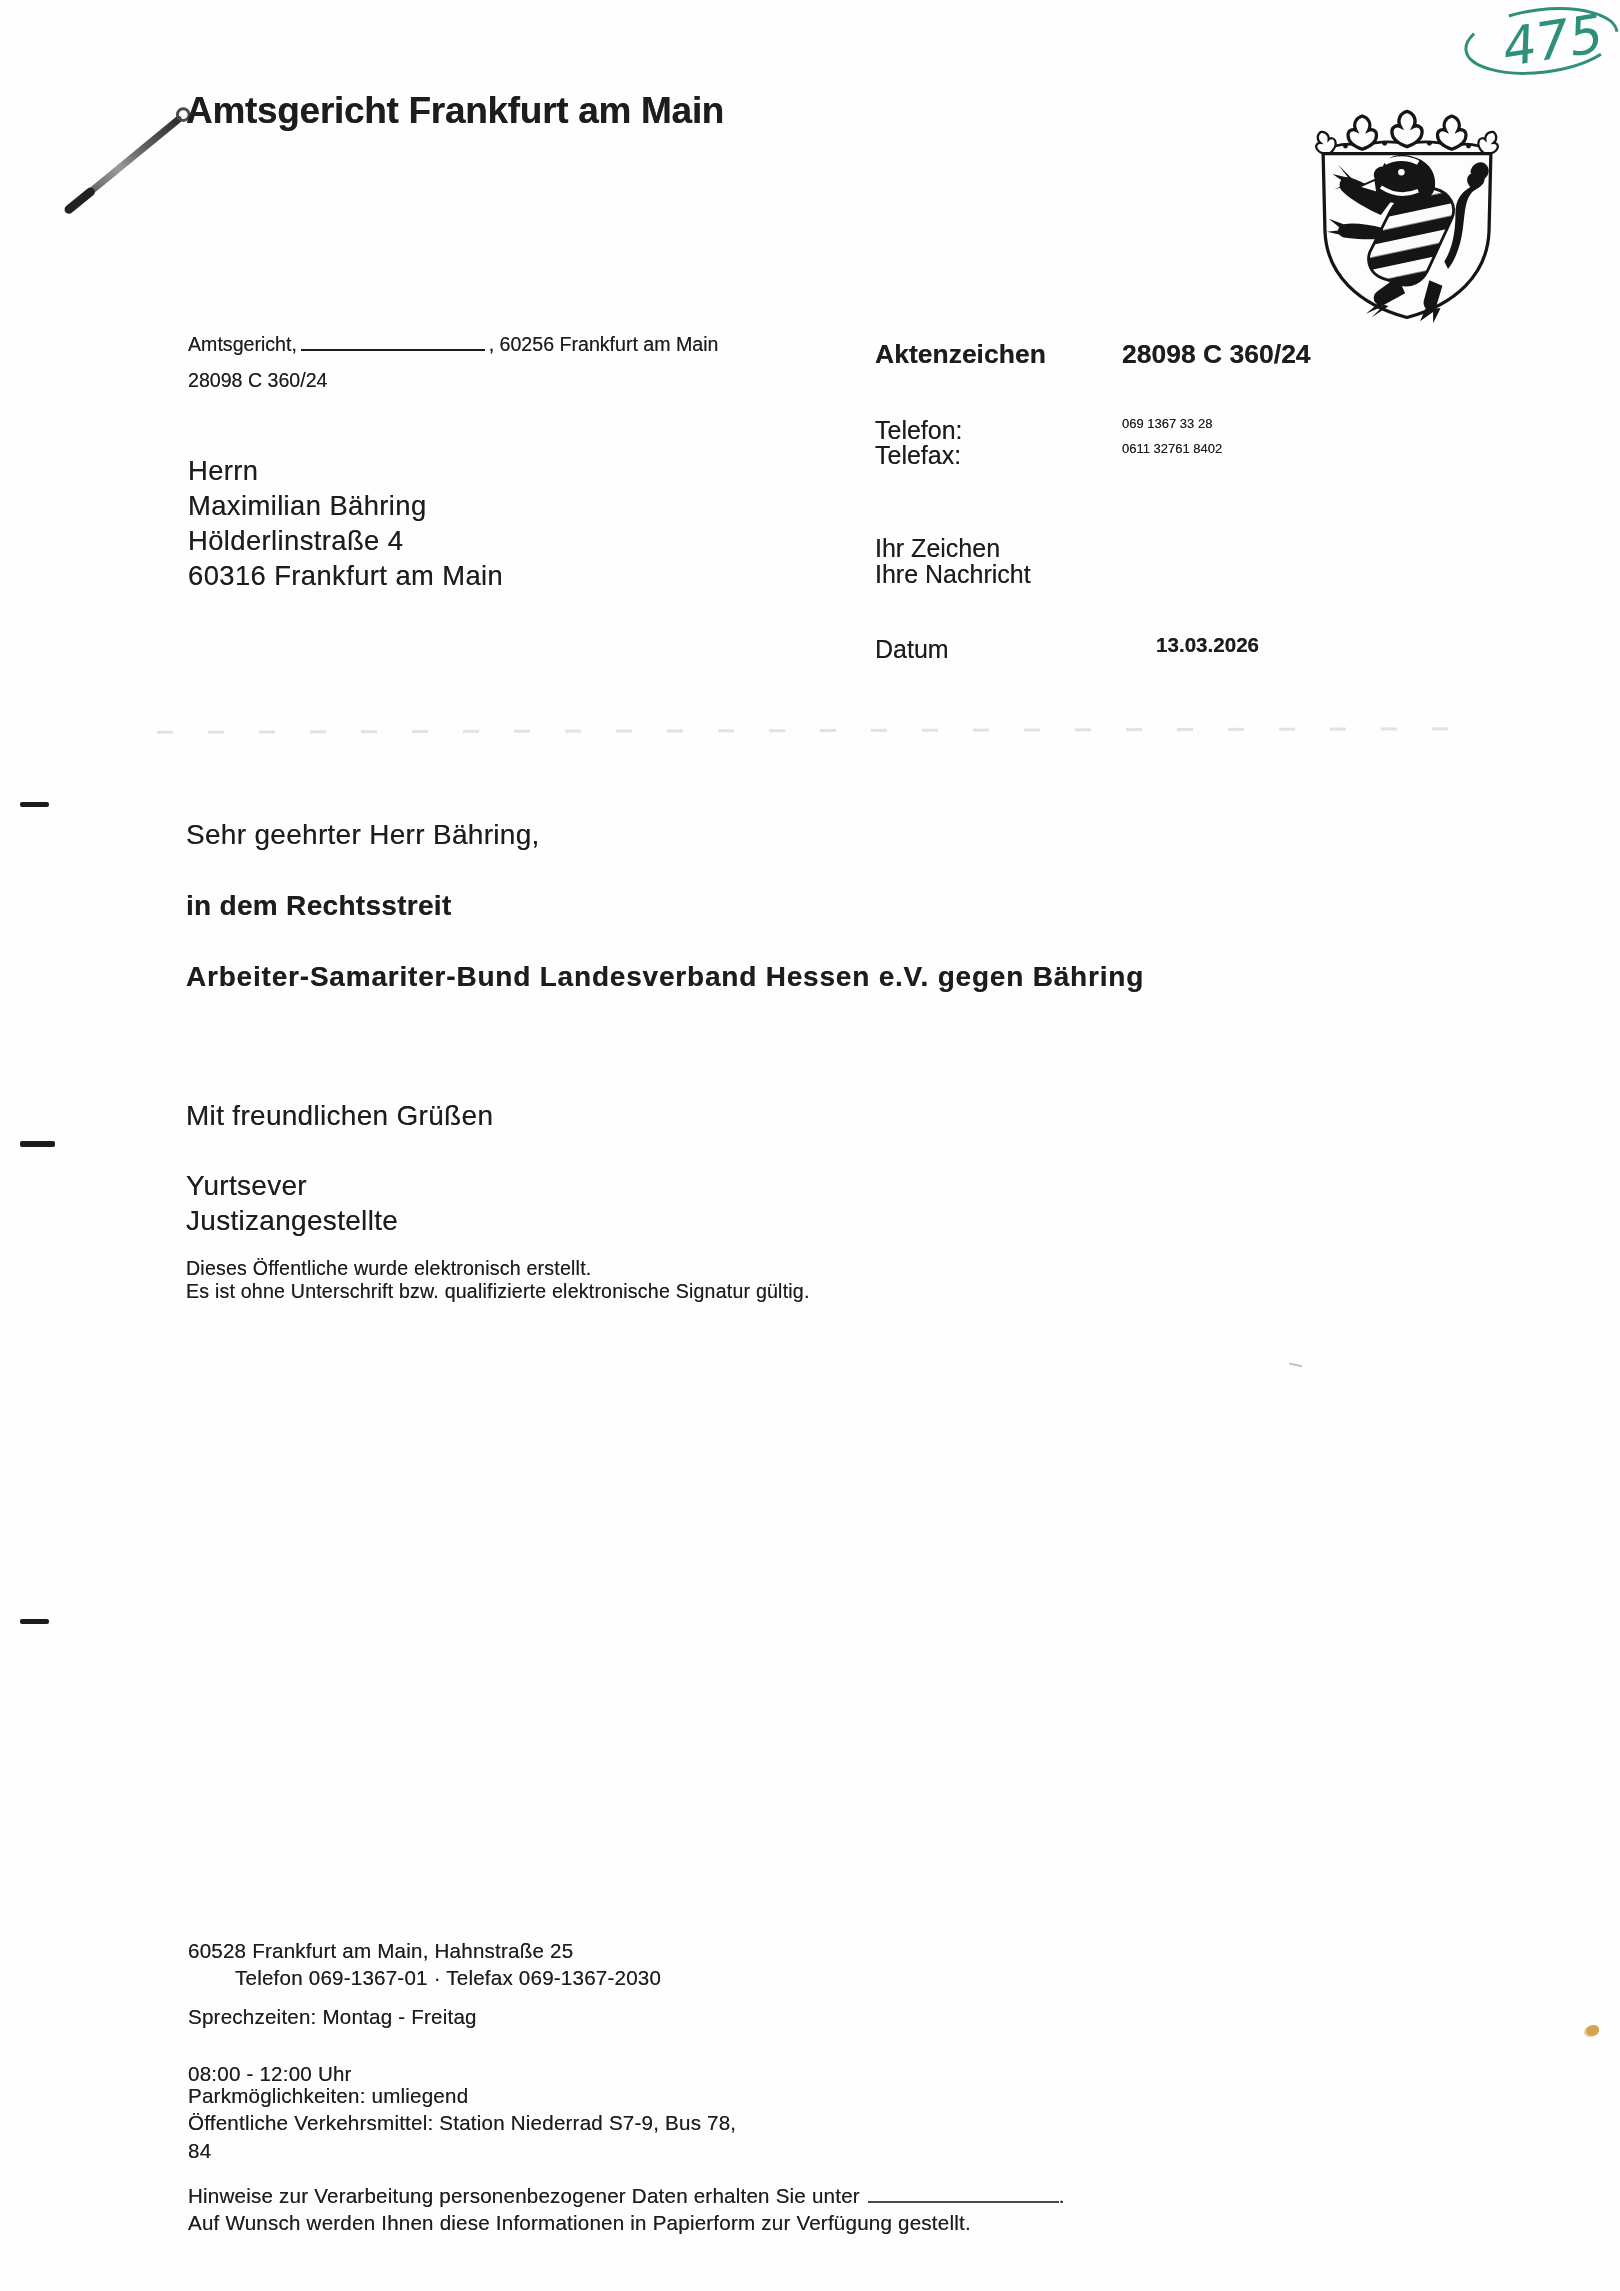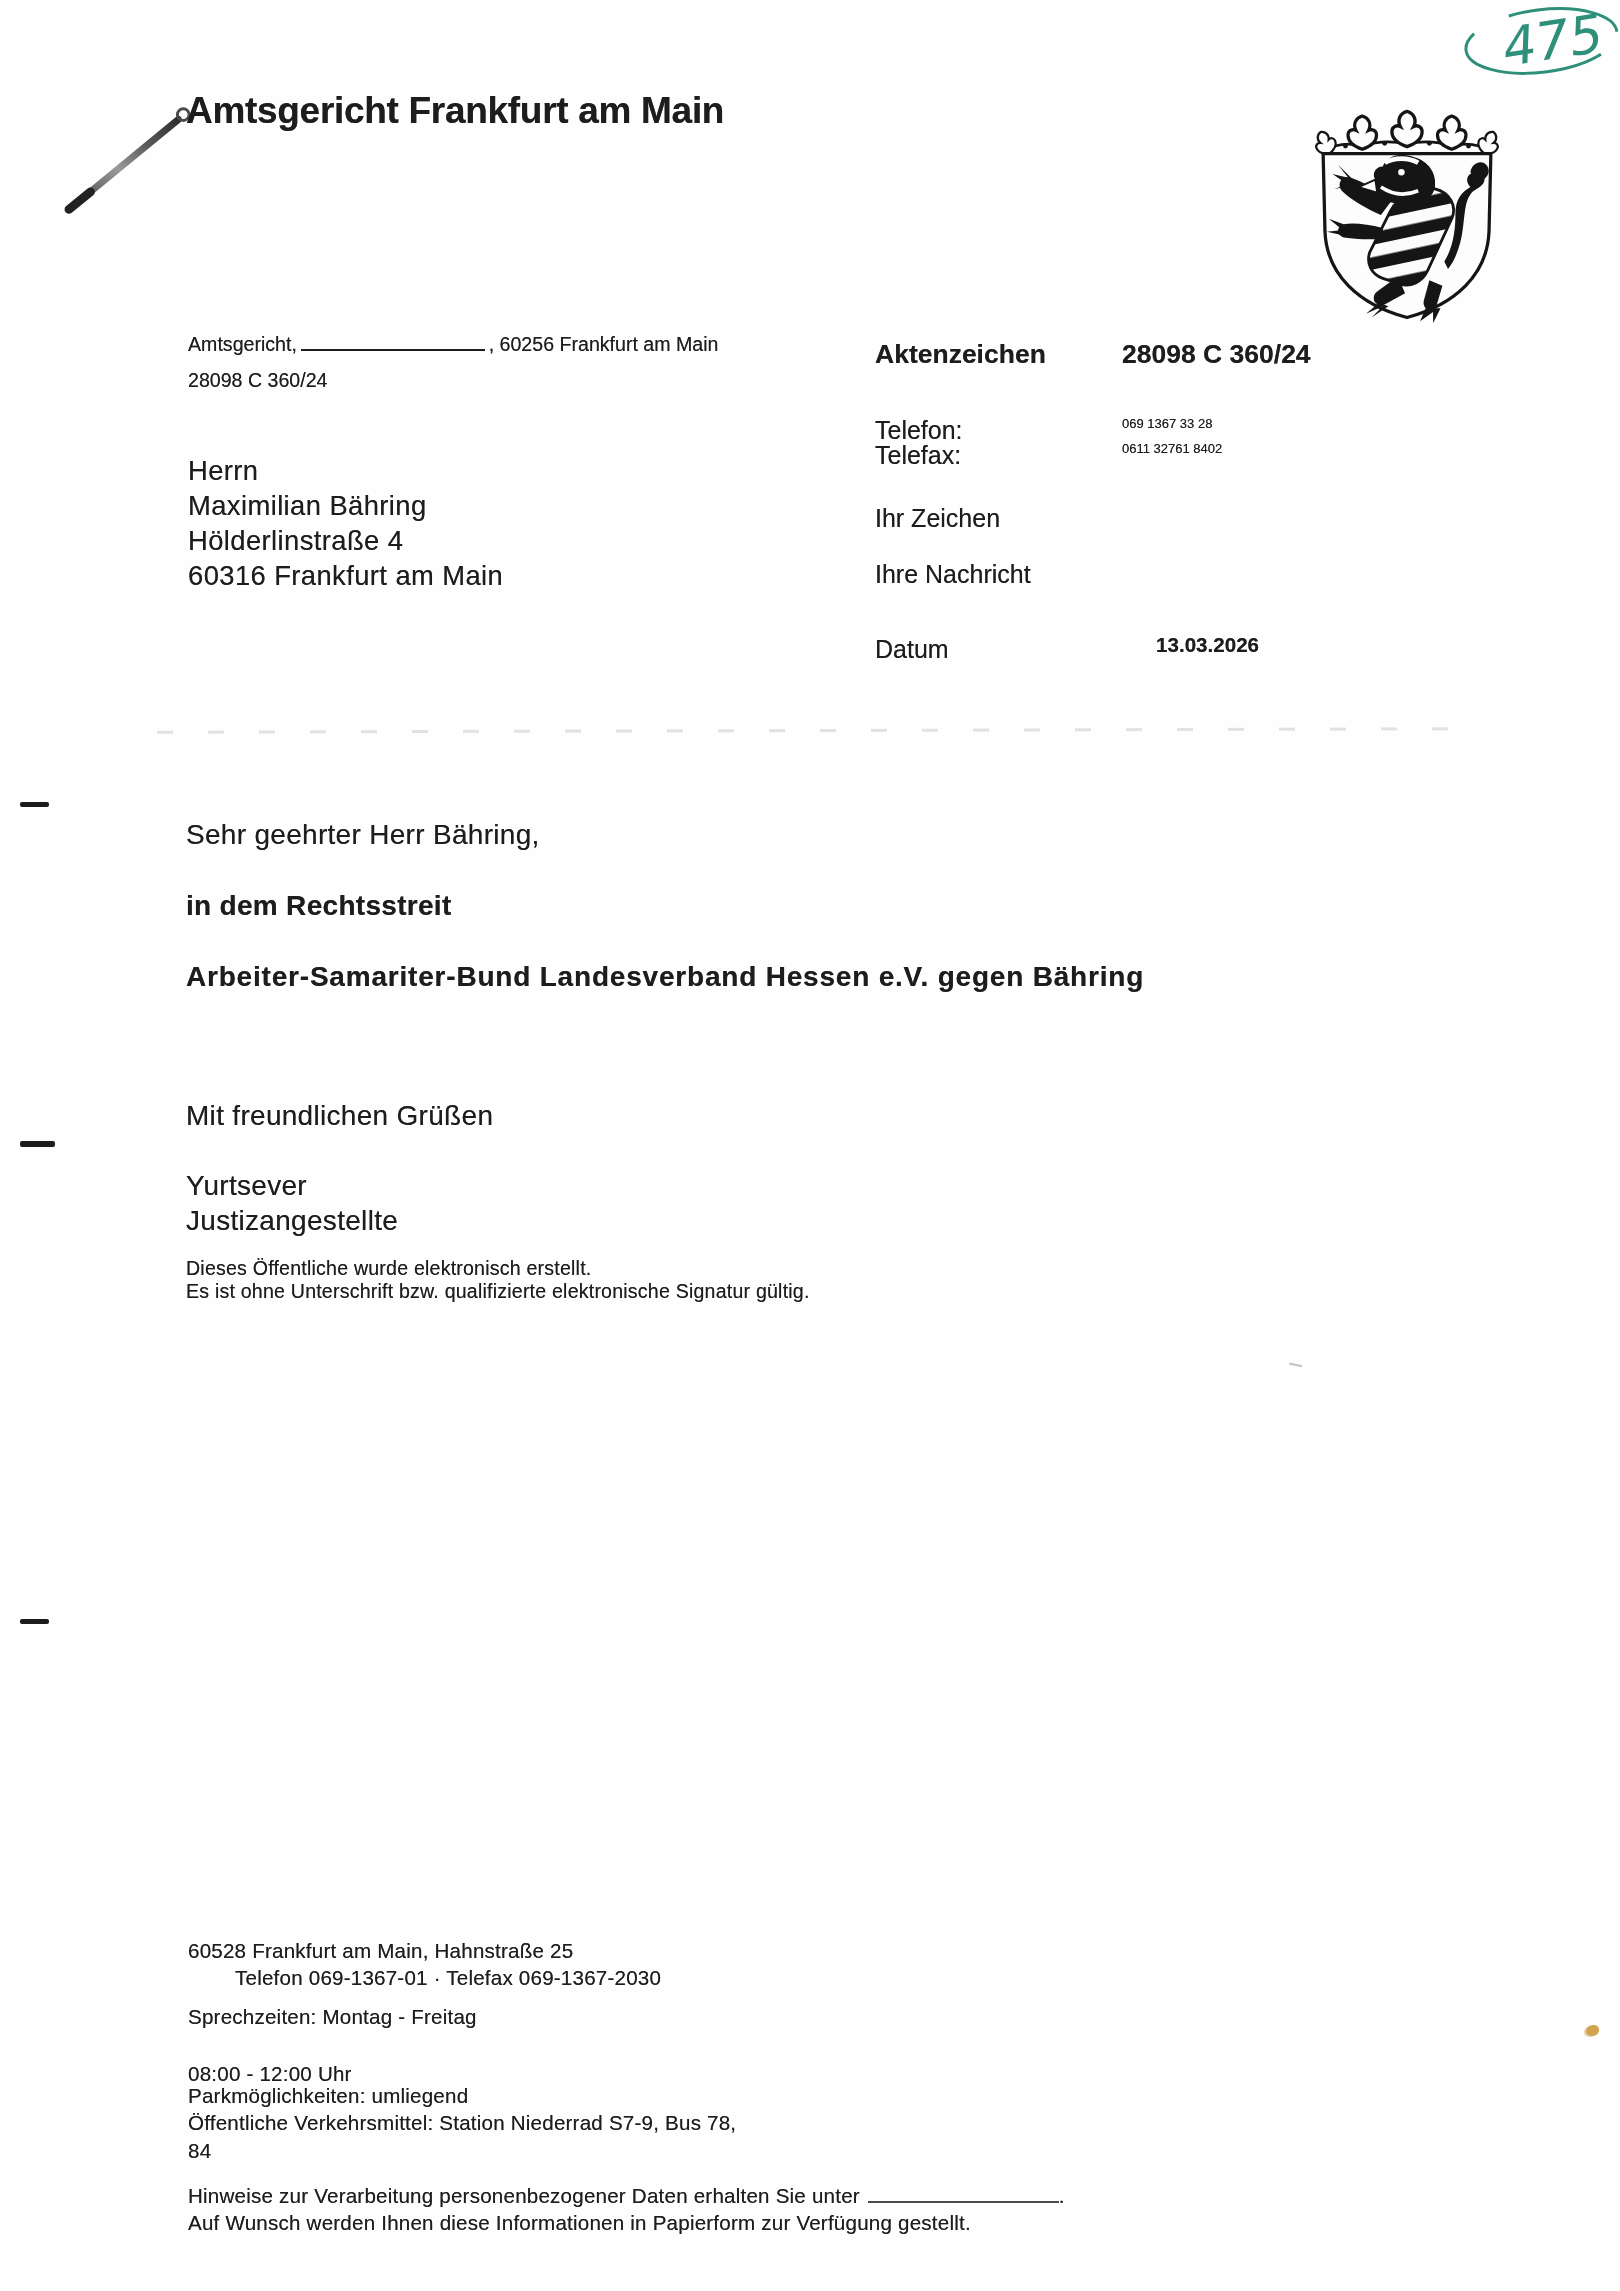--- a/index.html
+++ b/index.html
@@ -149,21 +149,21 @@
   </div>
 
   <div class="abs txt meta-label akz" style="top:339px;">Aktenzeichen</div>
   <div class="abs txt meta-value akz" style="top:339px;">28098 C 360/24</div>
 
   <div class="abs txt meta-label" style="top:416px;">Telefon:</div>
   <div class="abs txt meta-value" style="top:416px;">069 1367 33 28</div>
   <div class="abs txt meta-label" style="top:441px;">Telefax:</div>
   <div class="abs txt meta-value" style="top:441px;">0611 32761 8402</div>
 
-  <div class="abs txt meta-label" style="top:504px;">Ihr Zeichen</div>
+  <div class="abs txt meta-label" style="top:534px;">Ihr Zeichen</div>
   <div class="abs txt meta-label" style="top:560px;">Ihre Nachricht</div>
 
   <div class="abs txt meta-label" style="top:635px;">Datum</div>
   <div class="abs txt meta-value b" style="top:633px; font-size:20.6px;margin-left:34px;">13.03.2026</div>
 
   <div class="abs scan-streak"></div>
 
   <div class="abs fold-mark" style="top:802px; width:29px;"></div>
   <div class="abs fold-mark" style="top:1141px; width:35px; height:5.9px;"></div>
   <div class="abs fold-mark" style="top:1619px; width:29px;"></div>

